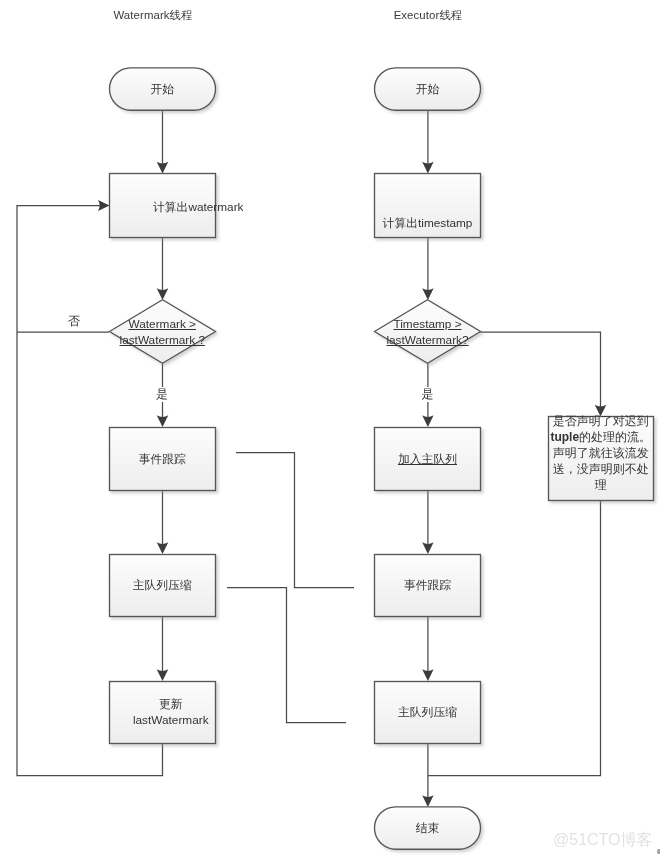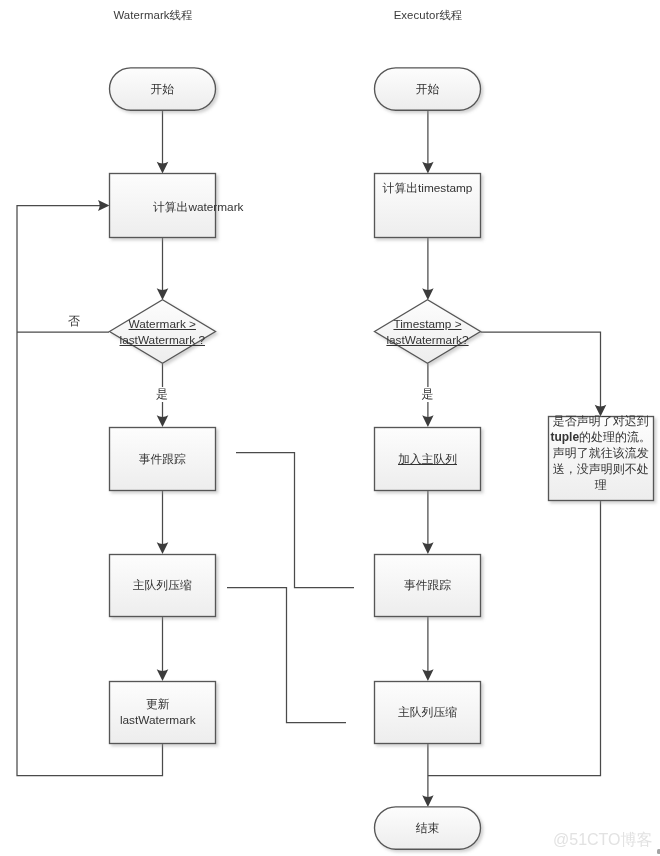--- a/index.html
+++ b/index.html
@@ -118,28 +118,28 @@
     </div>
   <div class="txt node nowrap" style="left:109.5px;top:300.7px;width:105.5px;height:63.6px;">
       <span><span>Watermark &gt;</span><br><span>lastWatermark ?</span></span>
     </div>
   <div class="txt node" style="left:109.5px;top:427px;width:105.5px;height:63.5px;">
       <span>事件跟踪</span>
     </div>
   <div class="txt node" style="left:109.5px;top:554px;width:105.5px;height:62.5px;">
       <span>主队列压缩</span>
     </div>
-  <div class="txt node" style="left:105px;top:681px;width:105.5px;height:62.5px;">
+  <div class="txt node" style="left:118px;top:681px;width:105.5px;height:62.5px;">
       <span><span>更新</span><br><span>lastWatermark</span></span>
     </div>
 
   <div class="txt node" style="left:374.5px;top:67.8px;width:106px;height:42.4px;">
       <span>开始</span>
     </div>
-  <div class="txt node" style="left:374.5px;top:156px;width:106px;height:64px;">
+  <div class="txt node" style="left:374.5px;top:191px;width:106px;height:64px;">
       <span>计算出timestamp</span>
     </div>
   <div class="txt node nowrap" style="left:374.5px;top:300.7px;width:106px;height:63.6px;">
       <span><span>Timestamp &gt;</span><br><span>lastWatermark?</span></span>
     </div>
   <div class="txt node" style="left:374.5px;top:427px;width:106px;height:63.5px;text-decoration:underline;">
       <span>加入主队列</span>
     </div>
   <div class="txt node" style="left:374.5px;top:554px;width:106px;height:62.5px;">
       <span>事件跟踪</span>

